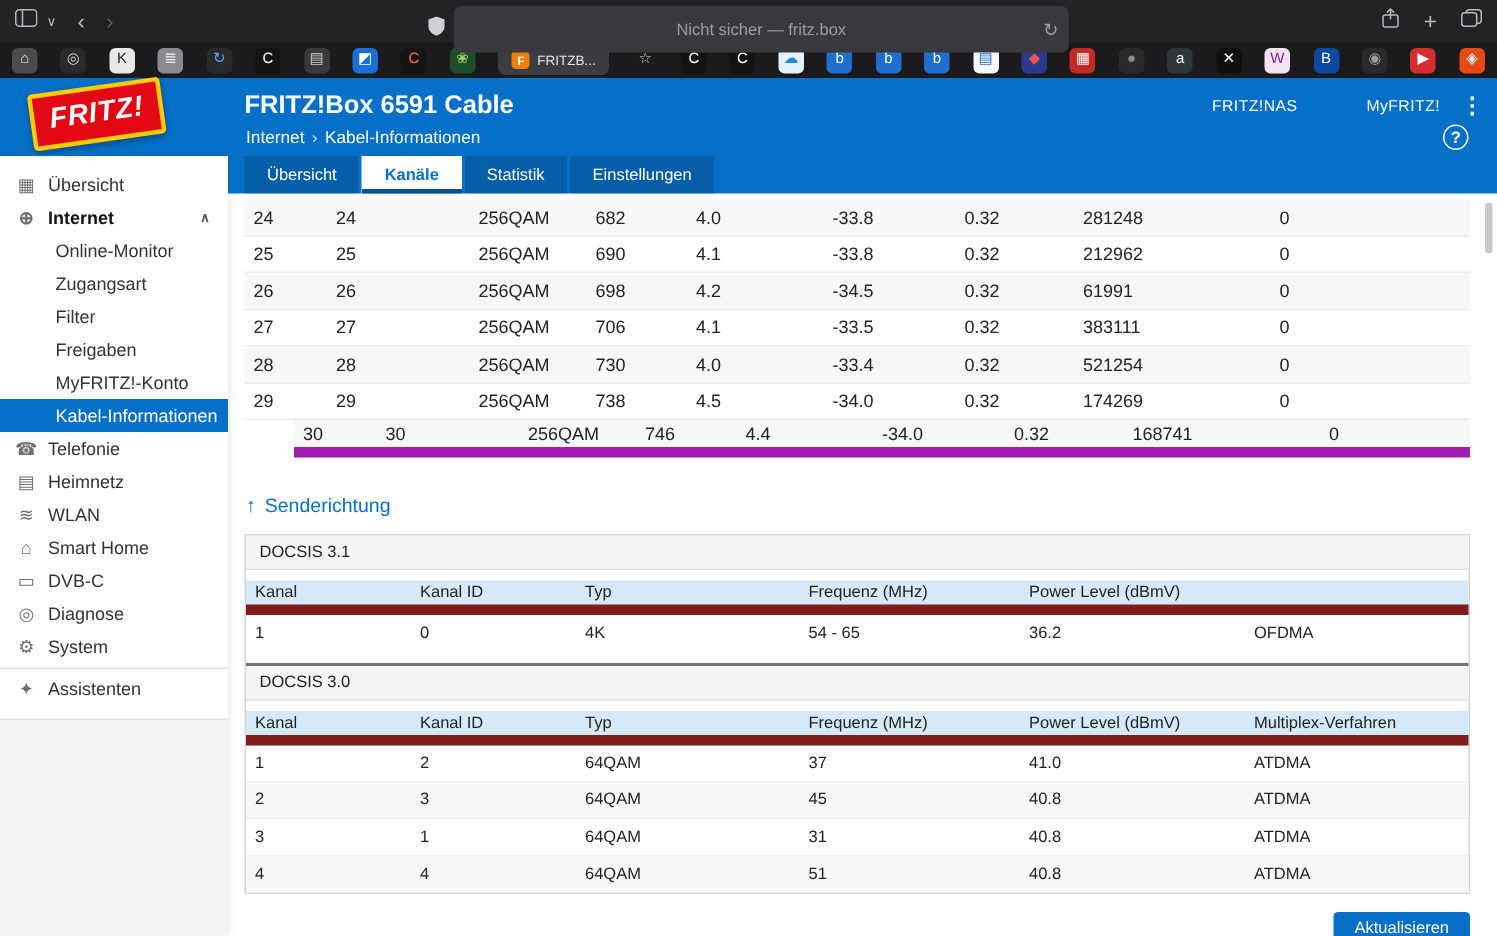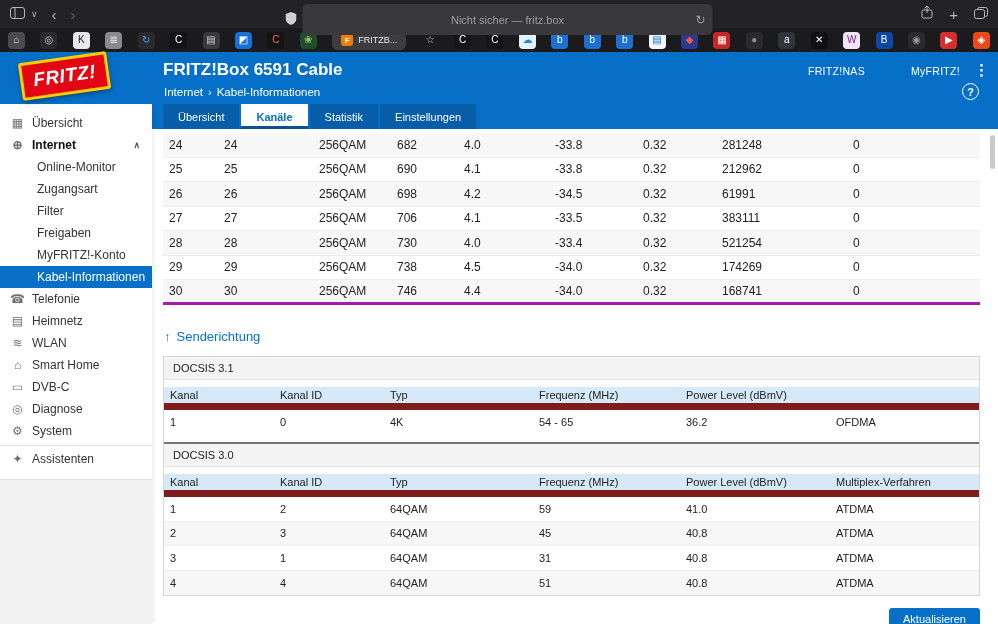--- a/index.html
+++ b/index.html
@@ -56,21 +56,21 @@
   .tab { display: flex; align-items: center; padding: 0 15px; color: #fff; font-size: 11px; background: rgba(0,0,0,.16); cursor: pointer; }
   .tab.active { background: #ffffff; color: var(--accent,#0670c8); font-weight: bold; box-shadow: inset 0 -3px 0 var(--accent-dark,#09518f); }
 
   .content { flex: 1; padding: 0 18px 0 11px; position: relative; overflow: hidden; }
   .scroll-thumb { position: absolute; right: 3px; top: 6px; width: 5px; height: 34px; background: #c9c9c9; border-radius: 3px; cursor: grab; }
 
   
   .ds-table { margin-top: 4px; }
   .ds-row { display: grid; grid-template-columns: 55px 95px 78px 67px 91px 88px 79px 131px 1fr; height: 24.5px; align-items: center; font-size: 12px; color: #222; border-bottom: 1px solid #ececec; padding-left: 6px; }
   .ds-row.alt { background: #f7f7f7; }
-  .ds-row:last-child { border-bottom: 3px solid #a21caf; }
+  .ds-row:last-child { border-bottom: 7px solid #a21caf; margin-left: 33px; }
 
   
   .us-heading { margin: 24px 0 12px 1px; font-size: 13px; color: var(--accent,#0670c8); display: flex; gap: 6px; align-items: center; cursor: pointer; }
   .us-box { border: 1px solid #d6d6d6; }
   .sec-title { background: #f4f4f4; border-bottom: 1px solid #e2e2e2; padding: 5px 9px; font-size: 11px; color: #222; }
   .sec-title.bordered { border-top: 2px solid #737373; }
   .sec-gap { height: 8px; }
   .us-head { display: grid; grid-template-columns: 110px 110px 149px 147px 150px 1fr; background: var(--thead-bg,#d6e9f8); height: 23px; align-items: center; font-size: 11px; color: #222; padding-left: 6px; margin-top: 7px; border-bottom: 7px solid #7f1d1d; }
   .us-row { display: grid; grid-template-columns: 110px 110px 149px 147px 150px 1fr; height: 24.5px; align-items: center; font-size: 11px; color: #222; padding-left: 6px; border-bottom: 1px solid #eee; }
   .us-row.alt { background: #f7f7f7; }
@@ -363,21 +363,21 @@
               <span class="cell">Kanal ID</span>
               <span class="cell">Typ</span>
               <span class="cell">Frequenz (MHz)</span>
               <span class="cell">Power Level (dBmV)</span>
               <span class="cell">Multiplex-Verfahren</span>
             </div>
             <div class="us-row">
               <span class="cell">1</span>
               <span class="cell">2</span>
               <span class="cell">64QAM</span>
-              <span class="cell">59</span>
+              <span class="cell">37</span>
               <span class="cell">41.0</span>
               <span class="cell">ATDMA</span>
             </div>
             <div class="us-row alt">
               <span class="cell">2</span>
               <span class="cell">3</span>
               <span class="cell">64QAM</span>
               <span class="cell">45</span>
               <span class="cell">40.8</span>
               <span class="cell">ATDMA</span>

